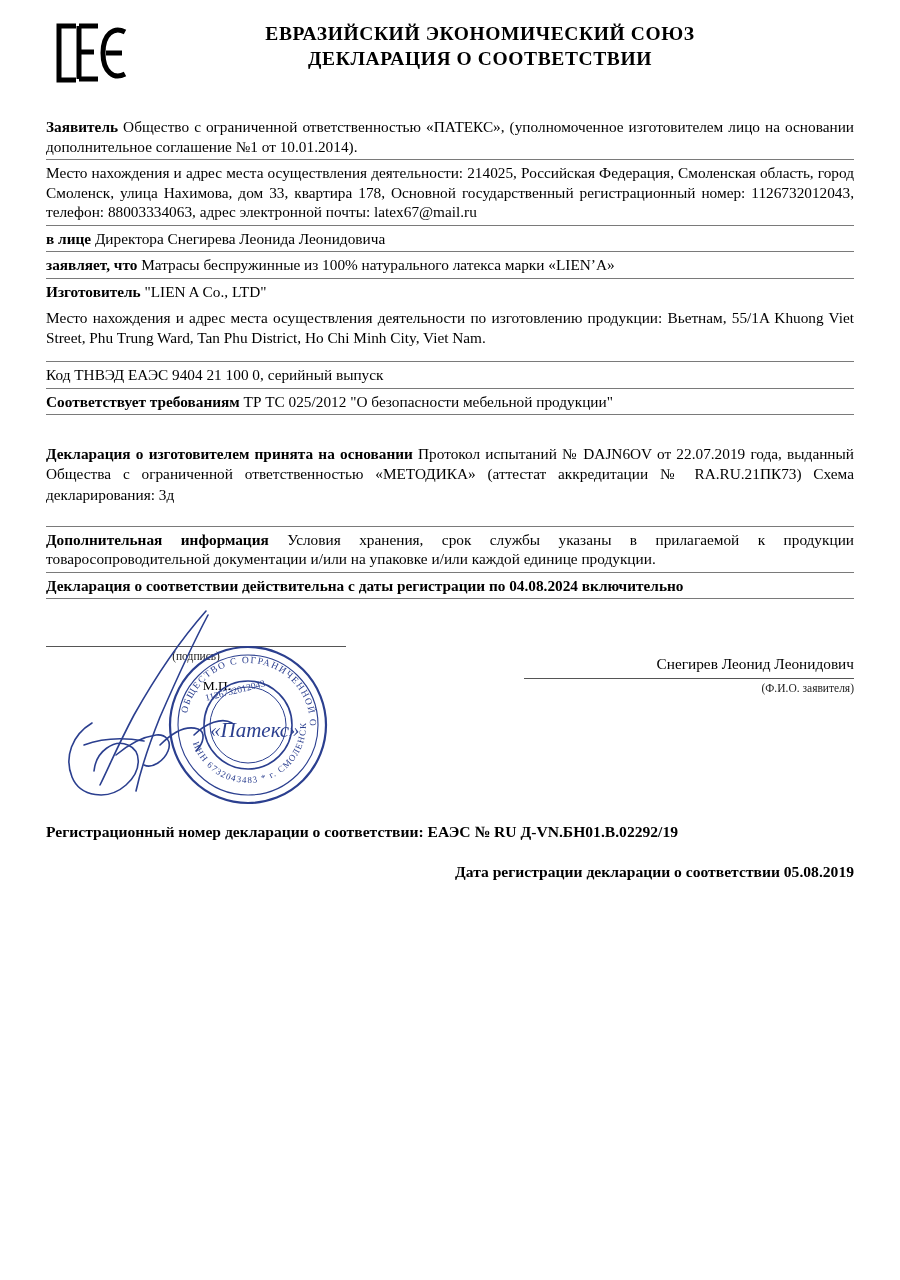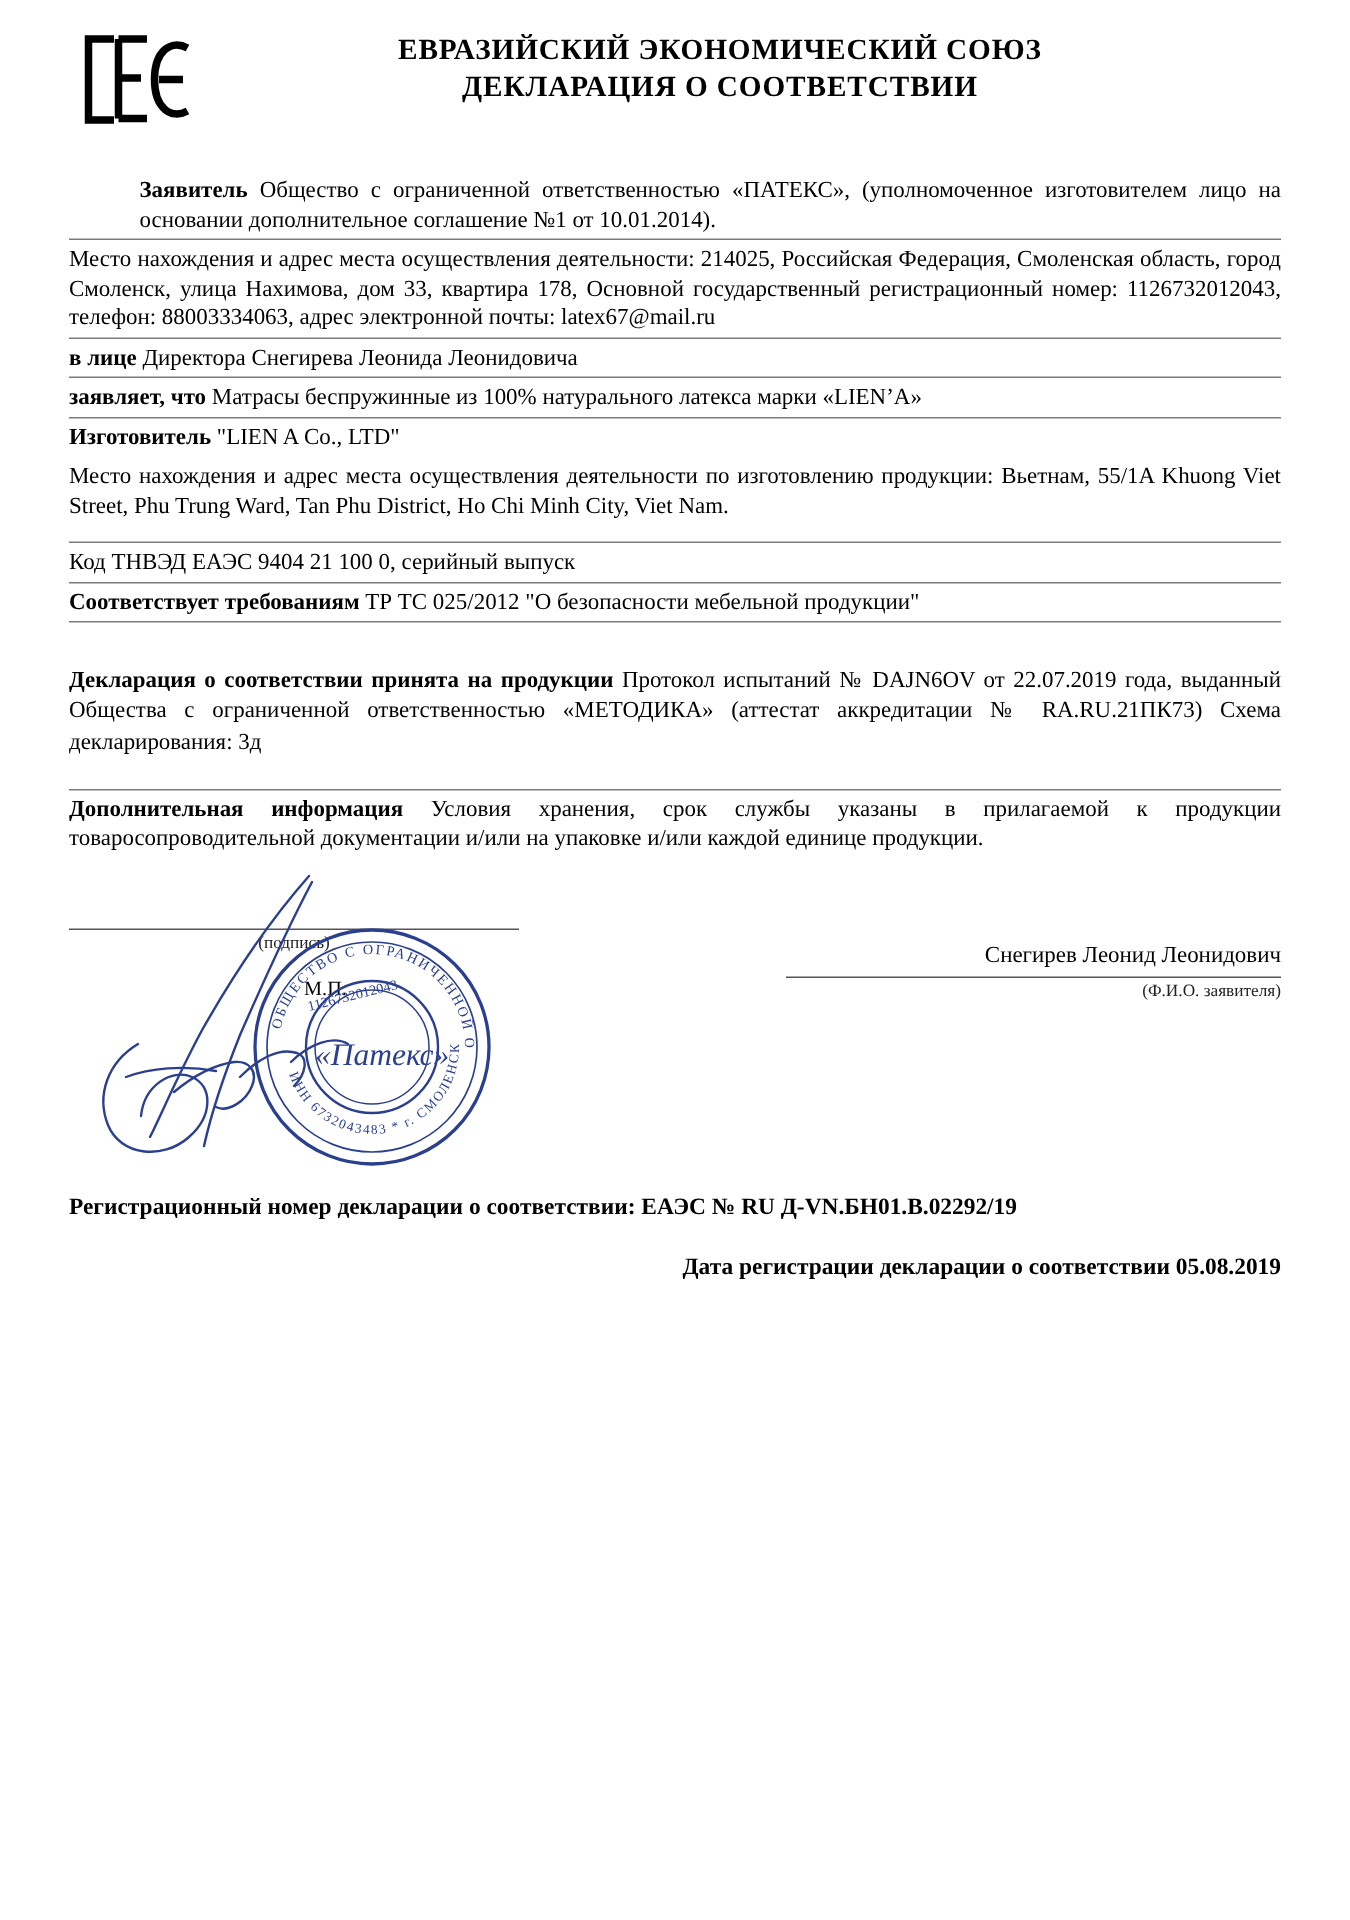--- a/index.html
+++ b/index.html
@@ -55,21 +55,20 @@
   }
   .row {
     border-top: 1px solid #7a7a7a;
     padding: 3px 0 3px 0;
     font-size: 15.3px;
     line-height: 1.28;
     text-align: justify;
   }
   .row.no-rule {
     border-top: none;
-    margin-left: 47px;
   }
   .row.last-rule {
     border-bottom: 1px solid #7a7a7a;
   }
   .row b, .lbl {
     font-weight: bold;
   }
   .spaced {
     word-spacing: 2.5px;
   }
@@ -201,31 +200,34 @@
     </div>
 
     <div class="row last-rule">
       <span class="lbl">Соответствует требованиям</span>
       <span>ТР ТС 025/2012 "О безопасности мебельной продукции"</span>
     </div>
 
     <div class="gap-lg"></div>
 
     <div class="block-plain">
-      <span class="lbl">Декларация о соответствии принята на продукции</span>
+      <span class="lbl">Декларация о изготовителем принята на основании</span>
       <span>Протокол испытаний № DAJN6OV от 22.07.2019 года, выданный Общества с ограниченной ответственностью «МЕТОДИКА» (аттестат аккредитации № RA.RU.21ПК73) Схема декларирования: 3д</span>
     </div>
 
     <div class="gap-md"></div>
 
     <div class="row">
       <span class="lbl">Дополнительная информация</span>
       <span>Условия хранения, срок службы указаны в прилагаемой к продукции товаросопроводительной документации и/или на упаковке и/или каждой единице продукции.</span>
     </div>
 
+    <div class="row last-rule">
+      <span class="lbl">Декларация о соответствии действительна с даты регистрации по 04.08.2024 включительно</span>
+    </div>
   </div>
 
   <div class="sign-area">
 
     <svg class="stamp-wrap" viewBox="0 0 340 220">
       <g fill="none" stroke="#2b3f8f" stroke-width="1.6" stroke-linecap="round">
         <path d="M150 6 C120 40, 96 78, 78 110 C62 140, 52 164, 44 180"></path>
         <path d="M152 10 C134 44, 118 80, 104 112 C92 142, 84 168, 80 186"></path>
         <path d="M36 118 C16 130, 8 152, 16 172 C24 192, 52 196, 70 180 C86 166, 86 146, 72 140 C58 134, 40 146, 38 166"></path>
         <path d="M28 140 C44 134, 66 132, 88 136"></path>

